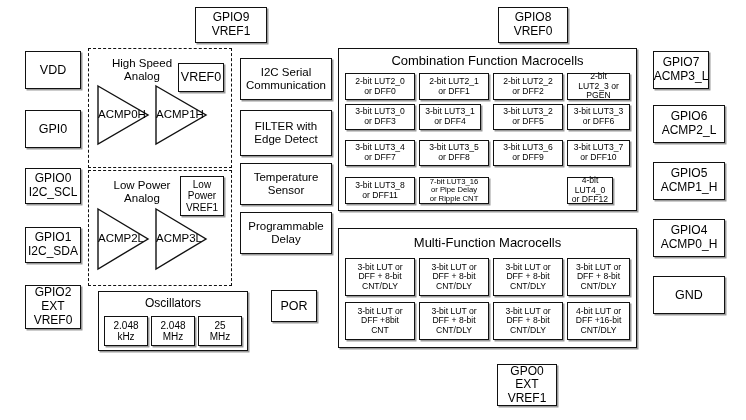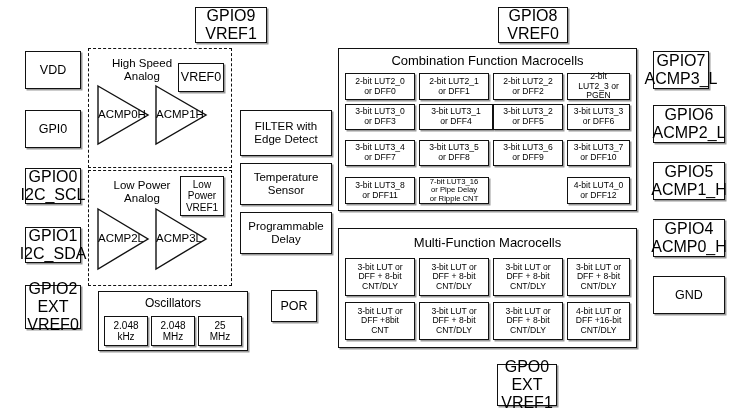--- a/index.html
+++ b/index.html
@@ -21,21 +21,21 @@
     background:#ffffff;
     border:1px solid #111111;
     box-shadow:1.5px 1.5px 0 0 #9a9a9a;
     display:flex;
     align-items:center;
     justify-content:center;
     text-align:center;
     line-height:1.14;
     white-space:pre-line;
   }
-  .pin{ font-size:16px; }
+  .pin{ font-size:12px; }
   .pin-plain{ font-size:12.5px; }
   .fn{ font-size:11.5px; }
   .grp{
     position:absolute;
     box-sizing:border-box;
     background:#ffffff;
     border:1.4px solid #111111;
     box-shadow:1.5px 1.5px 0 0 #9a9a9a;
   }
   .grp-title{
@@ -146,20 +146,22 @@
 
   <svg class="tri" style="left:97px;top:208px;" width="52" height="62" viewBox="0 0 52 62">
     <polygon points="1,1 51,31 1,61" fill="#ffffff" stroke="#111111" stroke-width="1.4"></polygon>
   </svg>
   <svg class="tri" style="left:155px;top:208px;" width="52" height="62" viewBox="0 0 52 62">
     <polygon points="1,1 51,31 1,61" fill="#ffffff" stroke="#111111" stroke-width="1.4"></polygon>
   </svg>
   <div class="tri-label" style="left:98px;top:232px;">ACMP2L</div>
   <div class="tri-label" style="left:156px;top:232px;">ACMP3L</div>
 
+  <div class="box fn" style="left:240px;top:58px;width:92px;height:42px;">I2C Serial
+Communication</div>
   <div class="box fn" style="left:240px;top:110px;width:92px;height:46px;">FILTER with
 Edge Detect</div>
   <div class="box fn" style="left:240px;top:163px;width:92px;height:42px;">Temperature
 Sensor</div>
   <div class="box fn" style="left:240px;top:212px;width:92px;height:42px;">Programmable
 Delay</div>
   <div class="box pin-plain" style="left:271px;top:290px;width:46px;height:32px;">POR</div>
 
   <div class="grp" style="left:98px;top:291px;width:150px;height:60px;"></div>
   <div class="osc-title" style="left:98px;top:296px;width:150px;">Oscillators</div>
@@ -178,42 +180,42 @@
   <div class="cell" style="left:419px;top:73px;width:70px;height:27px;">2-bit LUT2_1
 or DFF1</div>
   <div class="cell" style="left:493px;top:73px;width:70px;height:27px;">2-bit LUT2_2
 or DFF2</div>
   <div class="cell" style="left:567px;top:73px;width:63px;height:27px;">2-bit
 LUT2_3 or
 PGEN</div>
 
   <div class="cell" style="left:345px;top:104px;width:70px;height:26px;">3-bit LUT3_0
 or DFF3</div>
-  <div class="cell" style="left:419px;top:104px;width:74px;height:26px;">3-bit LUT3_1
+  <div class="cell" style="left:419px;top:104px;width:62px;height:26px;">3-bit LUT3_1
 or DFF4</div>
   <div class="cell" style="left:493px;top:104px;width:70px;height:26px;">3-bit LUT3_2
 or DFF5</div>
   <div class="cell" style="left:567px;top:104px;width:63px;height:26px;">3-bit LUT3_3
 or DFF6</div>
 
   <div class="cell" style="left:345px;top:140px;width:70px;height:26px;">3-bit LUT3_4
 or DFF7</div>
   <div class="cell" style="left:419px;top:140px;width:70px;height:26px;">3-bit LUT3_5
 or DFF8</div>
   <div class="cell" style="left:493px;top:140px;width:70px;height:26px;">3-bit LUT3_6
 or DFF9</div>
   <div class="cell" style="left:567px;top:140px;width:63px;height:26px;">3-bit LUT3_7
 or DFF10</div>
 
   <div class="cell" style="left:345px;top:177px;width:70px;height:27px;">3-bit LUT3_8
 or DFF11</div>
   <div class="cell small" style="left:419px;top:177px;width:70px;height:27px;">7-bit LUT3_16
 or Pipe Delay
 or Ripple CNT</div>
-  <div class="cell" style="left:567px;top:177px;width:63px;height:27px;">4-bit LUT4_0
+  <div class="cell" style="left:567px;top:177px;width:46px;height:27px;">4-bit LUT4_0
 or DFF12</div>
 
   <div class="grp" style="left:338px;top:228px;width:299px;height:120px;"></div>
   <div class="grp-title" style="left:338px;top:235px;width:299px;">Multi-Function Macrocells</div>
 
   <div class="cell" style="left:345px;top:258px;width:70px;height:38px;">3-bit LUT or
 DFF + 8-bit
 CNT/DLY</div>
   <div class="cell" style="left:419px;top:258px;width:70px;height:38px;">3-bit LUT or
 DFF + 8-bit

